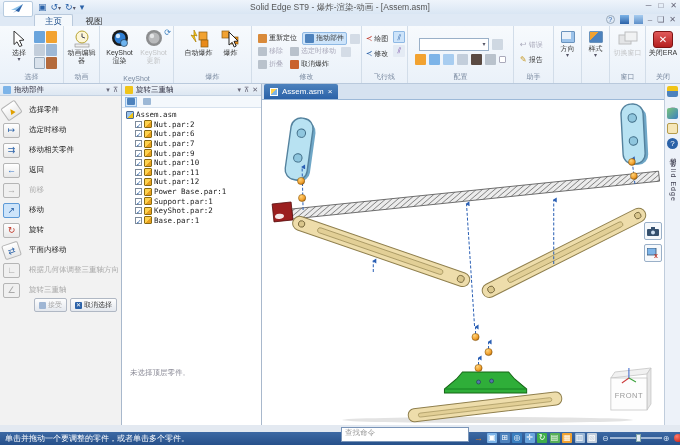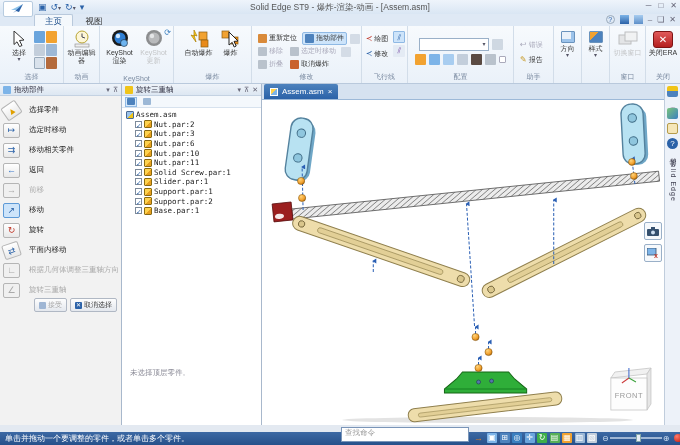--- a/index.html
+++ b/index.html
@@ -474,63 +474,69 @@
           <div class="tree-row">
             <span style="width: 7px; flex: 0 0 auto;"></span>
             <span class="cbx">✓</span>
             <span class="t-ic ic-part"></span>
             <span class="tree-label">Nut.par:2</span>
           </div>
           <div class="tree-row">
             <span style="width: 7px; flex: 0 0 auto;"></span>
             <span class="cbx">✓</span>
             <span class="t-ic ic-part"></span>
-            <span class="tree-label">Nut.par:3</span>
-          </div>
-          <div class="tree-row">
-            <span style="width: 7px; flex: 0 0 auto;"></span>
-            <span class="cbx">✓</span>
-            <span class="t-ic ic-part"></span>
             <span class="tree-label">Nut.par:6</span>
           </div>
           <div class="tree-row">
             <span style="width: 7px; flex: 0 0 auto;"></span>
             <span class="cbx">✓</span>
             <span class="t-ic ic-part"></span>
+            <span class="tree-label">Nut.par:7</span>
+          </div>
+          <div class="tree-row">
+            <span style="width: 7px; flex: 0 0 auto;"></span>
+            <span class="cbx">✓</span>
+            <span class="t-ic ic-part"></span>
+            <span class="tree-label">Nut.par:9</span>
+          </div>
+          <div class="tree-row">
+            <span style="width: 7px; flex: 0 0 auto;"></span>
+            <span class="cbx">✓</span>
+            <span class="t-ic ic-part"></span>
             <span class="tree-label">Nut.par:10</span>
           </div>
           <div class="tree-row">
             <span style="width: 7px; flex: 0 0 auto;"></span>
             <span class="cbx">✓</span>
             <span class="t-ic ic-part"></span>
             <span class="tree-label">Nut.par:11</span>
           </div>
           <div class="tree-row">
             <span style="width: 7px; flex: 0 0 auto;"></span>
             <span class="cbx">✓</span>
             <span class="t-ic ic-part"></span>
-            <span class="tree-label">Solid Screw.par:1</span>
-          </div>
-          <div class="tree-row">
-            <span style="width: 7px; flex: 0 0 auto;"></span>
-            <span class="cbx">✓</span>
-            <span class="t-ic ic-part"></span>
-            <span class="tree-label">Slider.par:1</span>
+            <span class="tree-label">Nut.par:12</span>
+          </div>
+          <div class="tree-row">
+            <span style="width: 7px; flex: 0 0 auto;"></span>
+            <span class="cbx">✓</span>
+            <span class="t-ic ic-part"></span>
+            <span class="tree-label">Power Base.par:1</span>
           </div>
           <div class="tree-row">
             <span style="width: 7px; flex: 0 0 auto;"></span>
             <span class="cbx">✓</span>
             <span class="t-ic ic-part"></span>
             <span class="tree-label">Support.par:1</span>
           </div>
           <div class="tree-row">
             <span style="width: 7px; flex: 0 0 auto;"></span>
             <span class="cbx">✓</span>
             <span class="t-ic ic-part"></span>
-            <span class="tree-label">Support.par:2</span>
+            <span class="tree-label">KeyShot.par:2</span>
           </div>
           <div class="tree-row">
             <span style="width: 7px; flex: 0 0 auto;"></span>
             <span class="cbx">✓</span>
             <span class="t-ic ic-part"></span>
             <span class="tree-label">Base.par:1</span>
           </div>
         </div>
       <div id="pf-note">未选择顶层零件。</div>
     </div>

